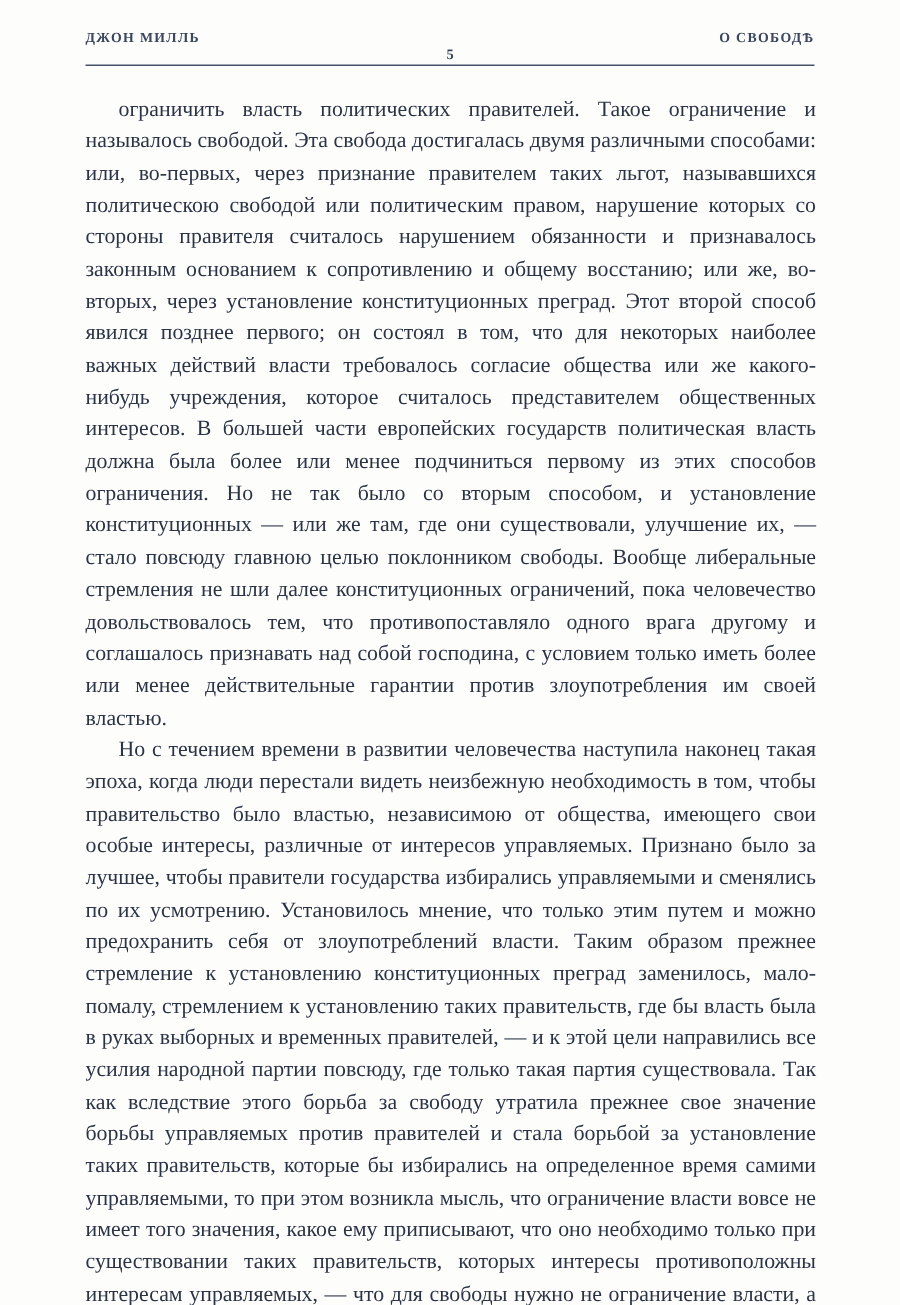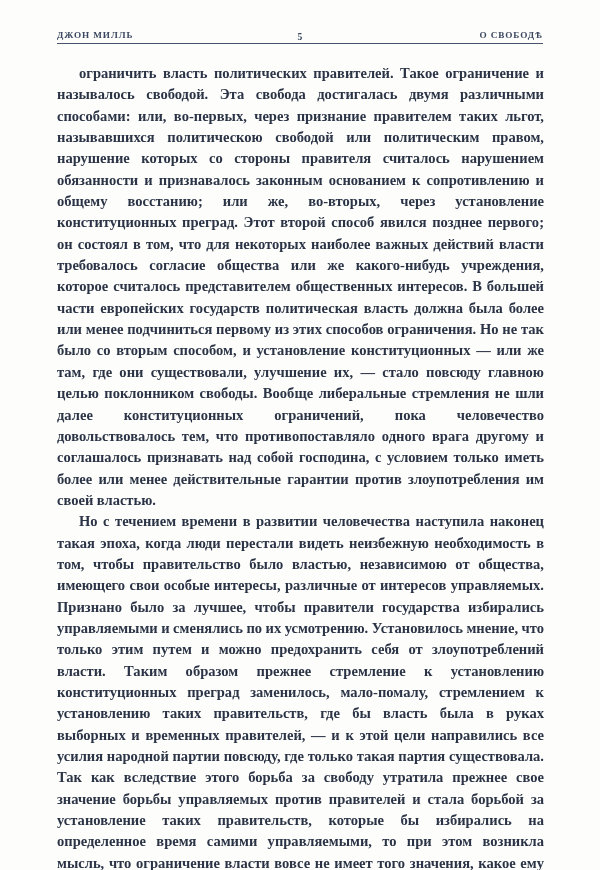--- a/index.html
+++ b/index.html
@@ -29,21 +29,21 @@
     position: absolute;
     left: 57px;
     top: 22px;
     width: 486px;
     height: 22px;
     border-bottom: 1.5px solid #46536b;
     display: flex;
     align-items: flex-end;
     justify-content: space-between;
     box-sizing: border-box;
-    padding-bottom: 3px;
+    padding-bottom: 13px;
   }
   .rh-left, .rh-right {
     font-family: "Liberation Serif", "DejaVu Serif", serif;
     font-weight: bold;
     font-size: 9.2px;
     letter-spacing: 0.9px;
     color: #3b4760;
     line-height: 1;
     white-space: nowrap;
   }
@@ -73,21 +73,20 @@
     margin: 0;
     font-size: 14.55px;
     line-height: 21.35px;
     text-align: justify;
     text-align-last: left;
     text-indent: 22px;
     color: #2b3446;
     font-family: "Liberation Serif", "DejaVu Serif", serif;
     hyphens: manual;
     word-spacing: -0.15px;
-    font-weight: bold;
   }
 </style>
 </head>
 <body>
 
 <div class="page">
 
   <div class="running-head">
     <span class="rh-left">ДЖОН МИЛЛЬ</span>
     <span class="rh-folio">5</span>

